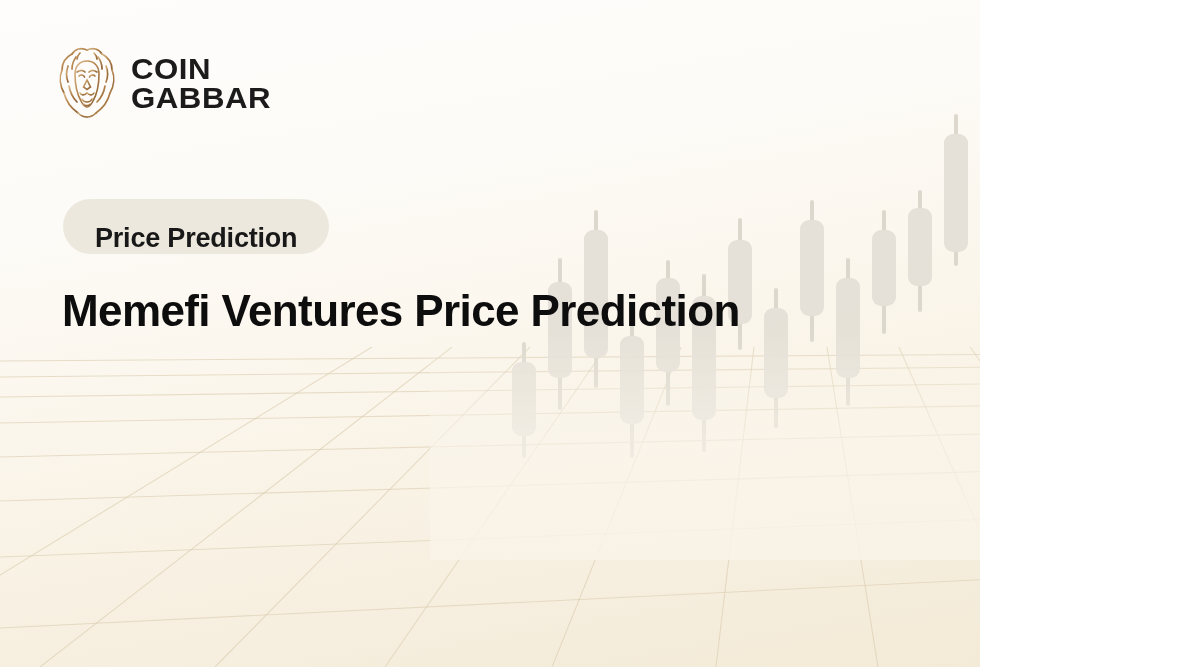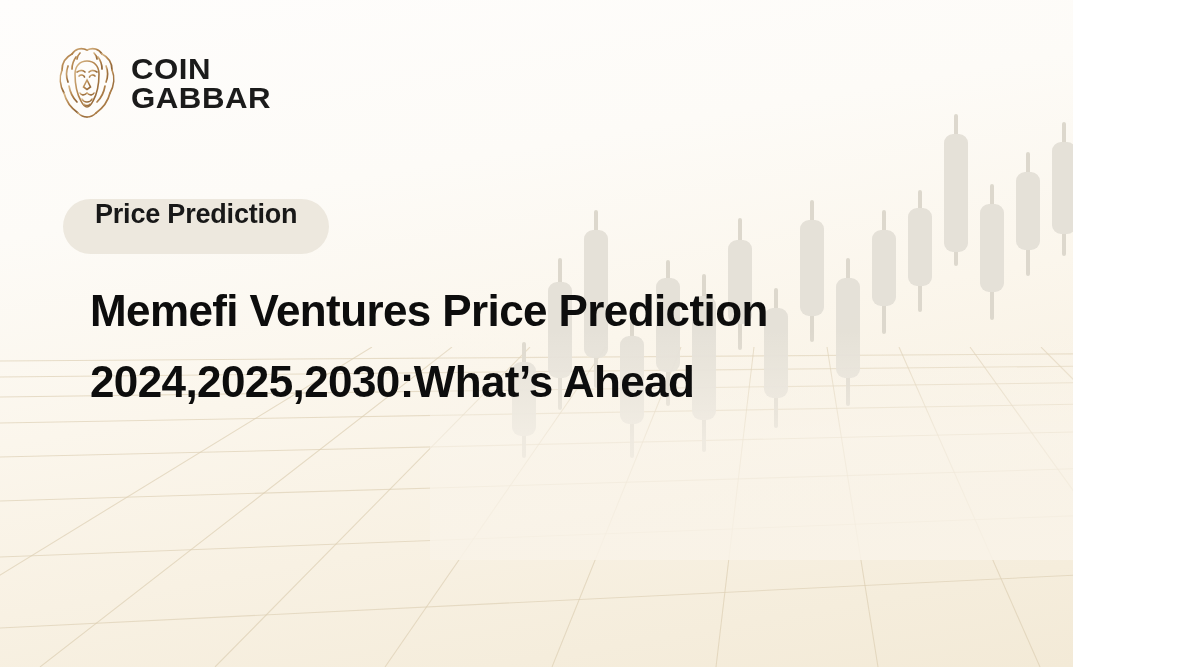--- a/index.html
+++ b/index.html
@@ -5,21 +5,21 @@
   * { margin:0; padding:0; box-sizing:border-box; }
 
   html, body {
     width:1200px; height:667px;
     font-family:"Liberation Sans", sans-serif;
     overflow:hidden;
   }
 
   #banner {
     position:relative;
-    width:1073px; height:667px;
+    width:980px; height:667px;
     background:
       linear-gradient(170deg,
         #FEFDFC 0%,
         #FDFBF7 28%,
         #FBF6EC 52%,
         #F8F1E3 72%,
         #F5EDDC 88%,
         #F3EAD7 100%);
     overflow:hidden;
   }
@@ -76,39 +76,38 @@
     transform-origin:left center;
   }
 
   
   .badge {
     position:absolute;
     left:63px; top:199px;
     height:55px;
     padding:0 32px;
     display:flex;
-    align-items:flex-start;
+    align-items:flex-end;
     background:#EDE8DE;
     border-radius:28px;
   }
   .badge-label {
     font-family:"Liberation Sans", sans-serif;
     font-weight:bold;
     font-size:27px;
     color:#181818;
     letter-spacing:-0.2px;
     white-space:nowrap;
   }
 
   
   .headline {
     position:absolute;
     left:62px; top:275px;
     width:850px;
-    margin-left:28px;
   }
   .headline-line {
     font-family:"Liberation Sans", sans-serif;
     font-weight:bold;
     font-size:44px;
     line-height:1.62;
     color:#0D0D0D;
     letter-spacing:-0.6px;
     white-space:nowrap;
   }
@@ -265,17 +264,16 @@
       <span>GABBAR</span>
     </span>
   </div>
 
   <div class="badge">
     <span class="badge-label">Price Prediction</span>
   </div>
 
   <div class="headline">
     <div class="headline-line">Memefi Ventures Price Prediction</div>
-    <div class="headline-line">2024,2025,2030:What’s Ahead</div>
   </div>
 
 
 </div>
 
 </body></html>

